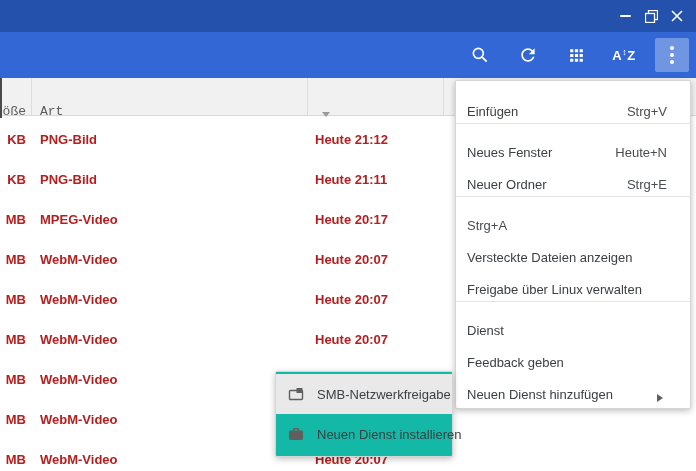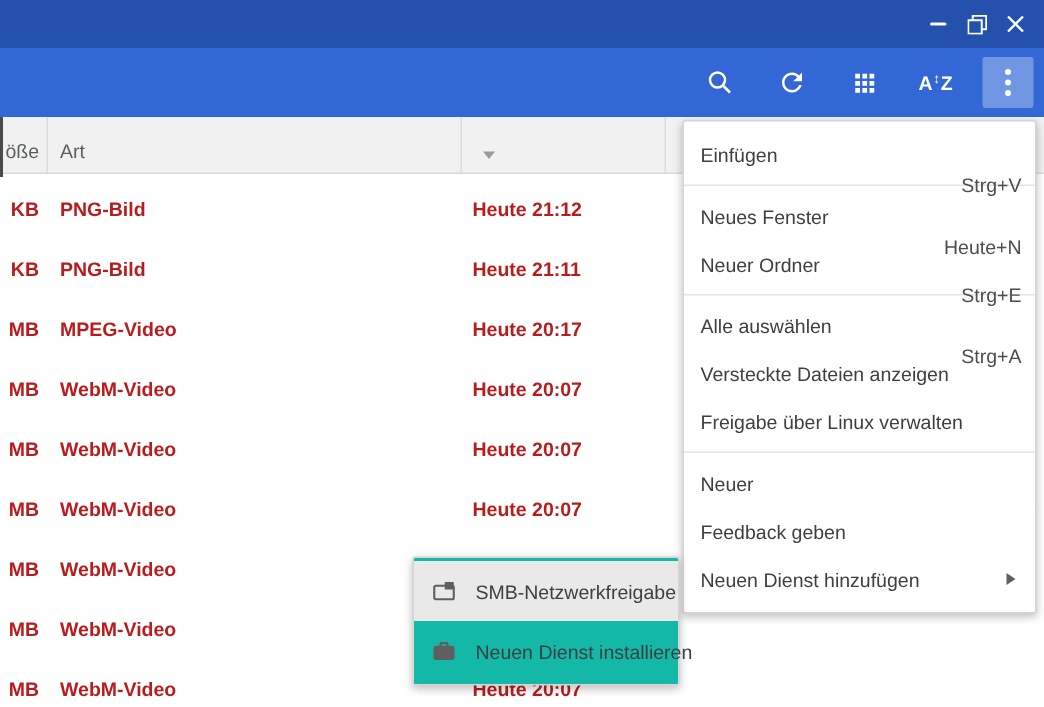--- a/index.html
+++ b/index.html
@@ -37,21 +37,21 @@
   .sortaz .updown { font-size:9px; font-weight:normal; margin:0 0 6px 0; }
   .kebab { display:flex; flex-direction:column; gap:3px; }
   .kebab i { width:4px; height:4px; border-radius:50%; background:#fff; display:block; }
 
   
   .table-header {
     position:absolute; left:0; top:78px; width:696px; height:38px;
     background:#f1f1f1; border-bottom:1px solid #d9d9d9;
     color:#5a5e61; font-size:13px;
   }
-  .table-header .col { position:absolute; top:4px; height:40px; line-height:38px; white-space:nowrap; }
+  .table-header .col { position:absolute; top:15px; height:40px; line-height:38px; white-space:nowrap;font-family:Liberation Mono, monospace; }
   .col-size-h { left:0; width:26px; text-align:right; }
   .col-type-h { left:40px; }
   .col-date-h { left:315px; display:flex; align-items:center; }
   .hdiv { position:absolute; top:0; width:1px; height:38px; background:#dcdcdc; }
   .sort-caret {
     width:0; height:0; margin-left:7px; margin-top:2px;
     border-left:4px solid transparent; border-right:4px solid transparent;
     border-top:5px solid #9a9a9a;
   }
   .left-edge { position:absolute; left:0; top:78px; width:2px; height:40px; background:#4a4a4a; }
@@ -63,22 +63,22 @@
   .row .c-date { position:absolute; left:315px; }
 
   
   .menu {
     position:absolute; left:455px; top:80px; width:236px;
     background:#fff; border:1px solid #d5d5d5; border-radius:2px;
     box-shadow:0 2px 6px rgba(0,0,0,0.25);
     padding:6px 0; z-index:10; color:#3c4043;
   }
   .mi {
-    height:32px; display:flex; align-items:center; justify-content:space-between;
-    padding:0 9px 0 11px; white-space:nowrap; cursor:default;
+    height:32px; display:flex; align-items:flex-end; justify-content:space-between;
+    padding:0 23px 0 11px; white-space:nowrap; cursor:default;
   }
   .mi .sc { color:#4a4d50;margin-top:41px; }
   .msep { height:1px; background:#e4e4e4; margin:4px 0; }
   .sub-arrow {
     width:0; height:0;
     border-top:4px solid transparent; border-bottom:4px solid transparent;
     border-left:6px solid #5f5f5f; margin-right:4px;
   }
 
   
@@ -216,32 +216,31 @@
     <div class="mi">
       <span>Neues Fenster</span>
       <span class="sc">Heute+N</span>
     </div>
     <div class="mi">
       <span>Neuer Ordner</span>
       <span class="sc">Strg+E</span>
     </div>
     <div class="msep"></div>
     <div class="mi">
-      <span>Alle auswählen</span>
       <span class="sc">Strg+A</span>
     </div>
     <div class="mi">
       <span>Versteckte Dateien anzeigen</span>
     </div>
     <div class="mi">
       <span>Freigabe über Linux verwalten</span>
     </div>
     <div class="msep"></div>
     <div class="mi">
-      <span>Neuer</span>
+      <span>Dienst</span>
     </div>
     <div class="mi">
       <span>Feedback geben</span>
     </div>
     <div class="mi">
       <span>Neuen Dienst hinzufügen</span>
       <span class="sub-arrow"></span>
     </div>
   </div>
 

